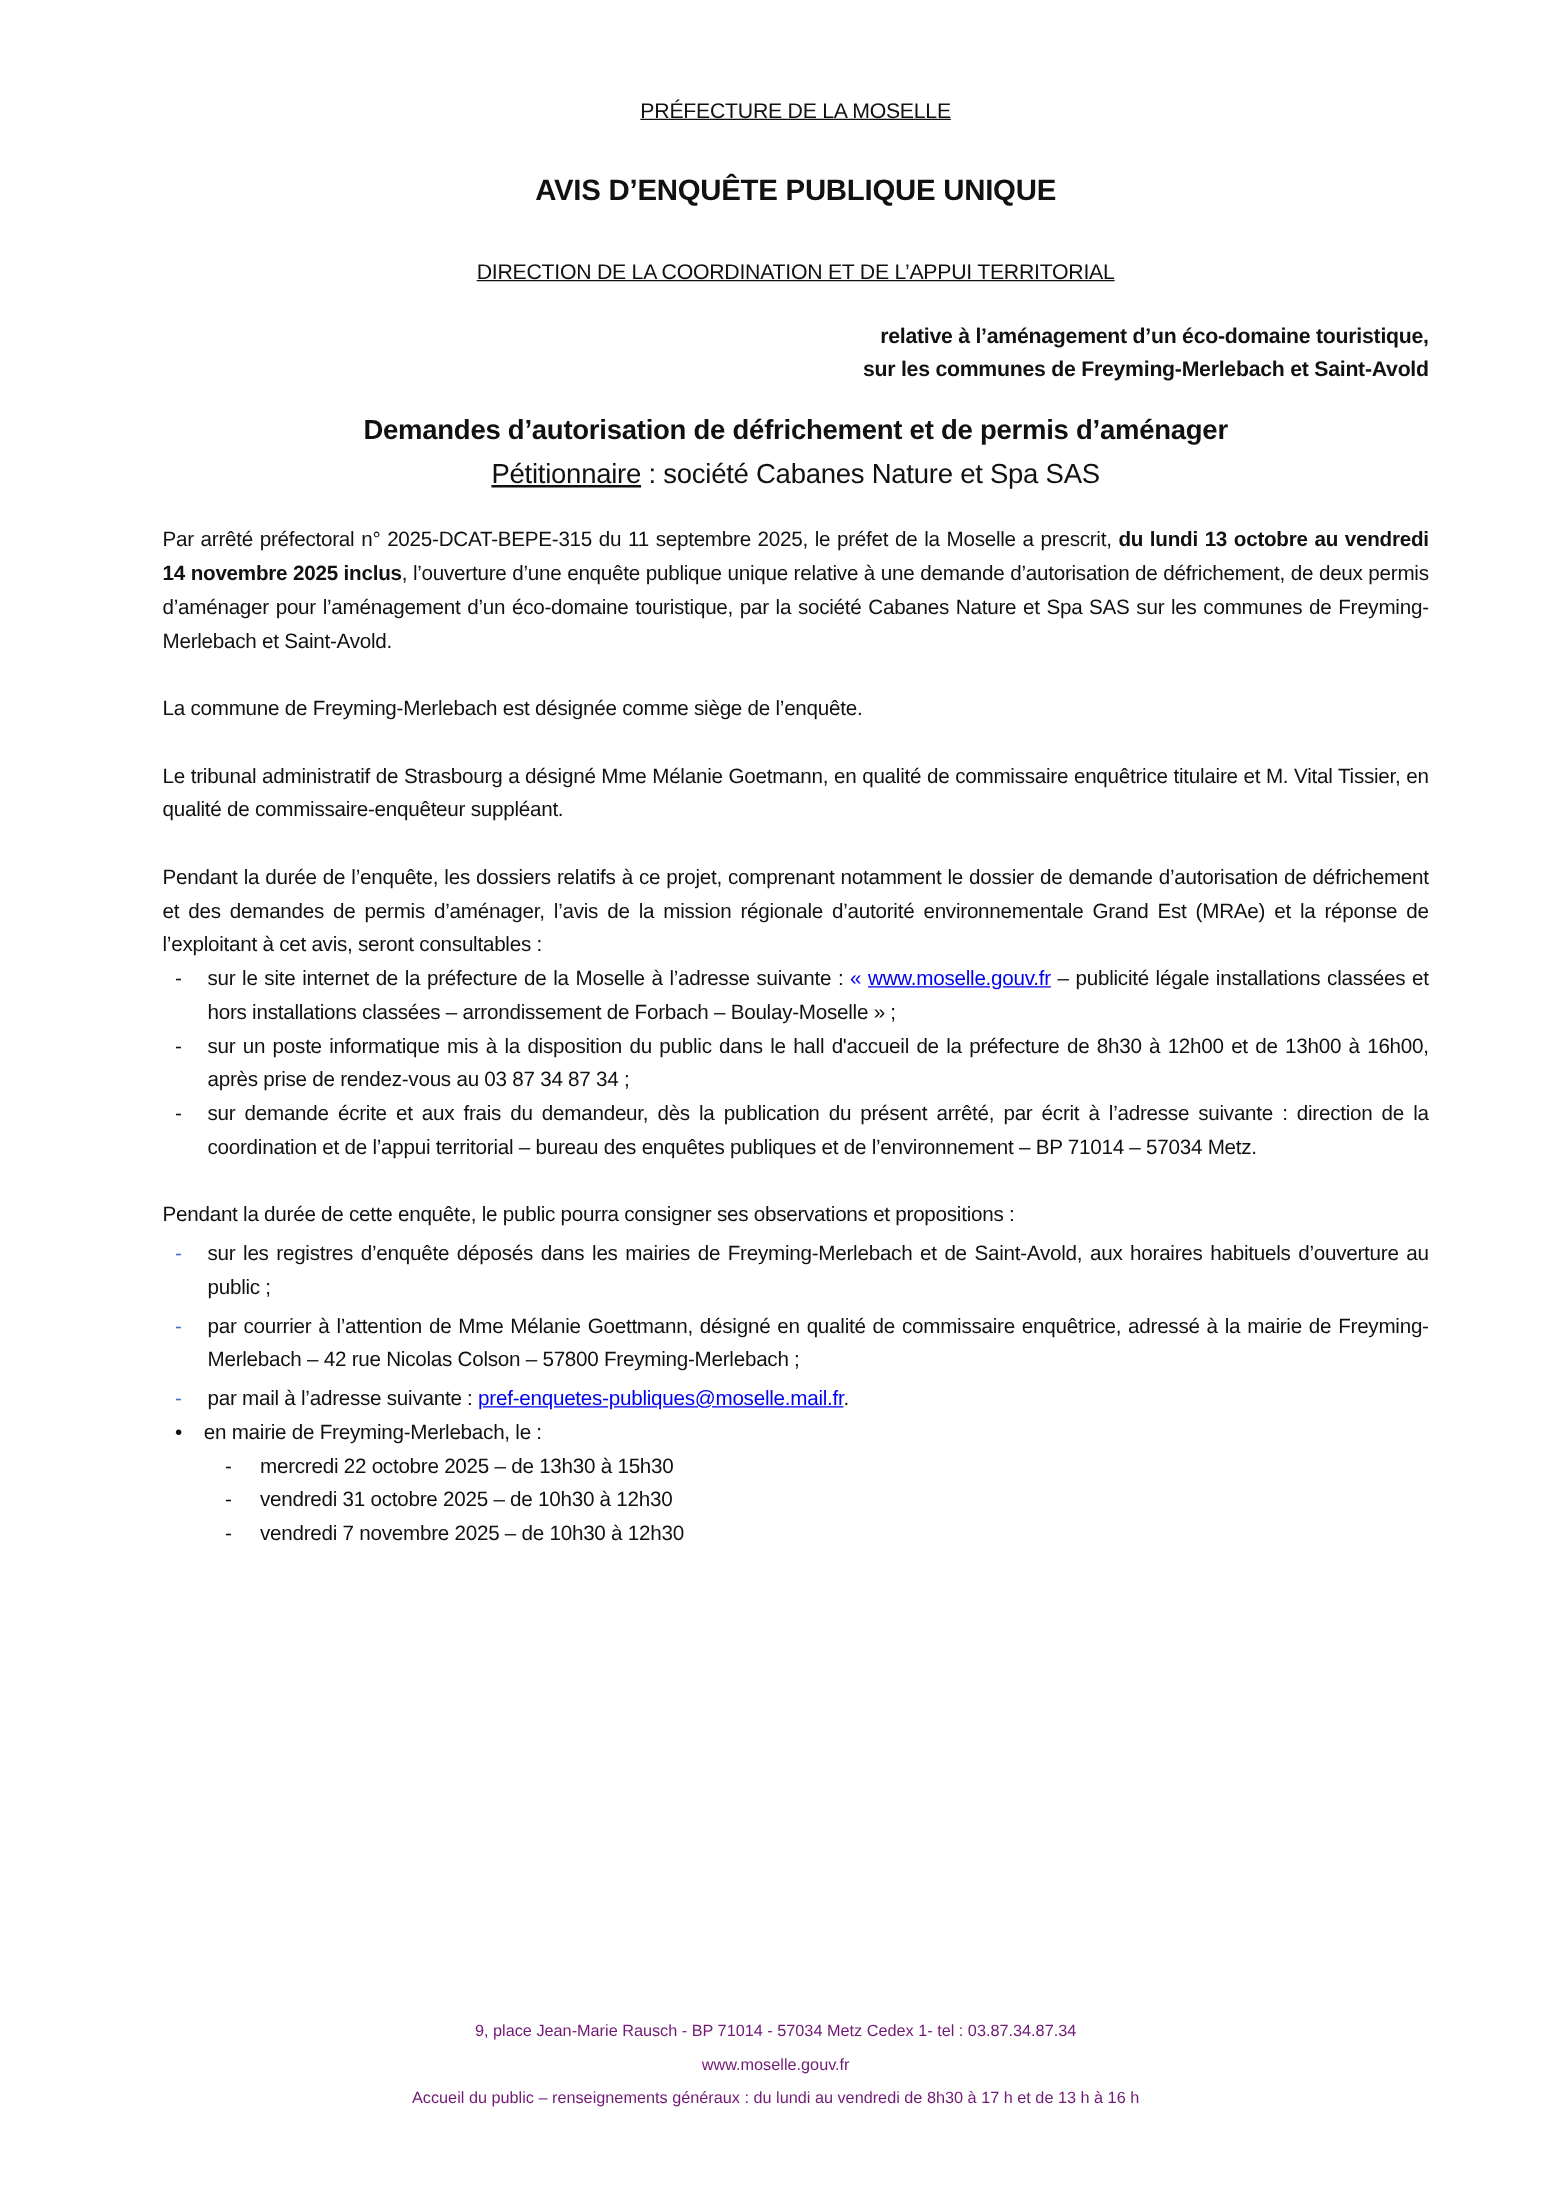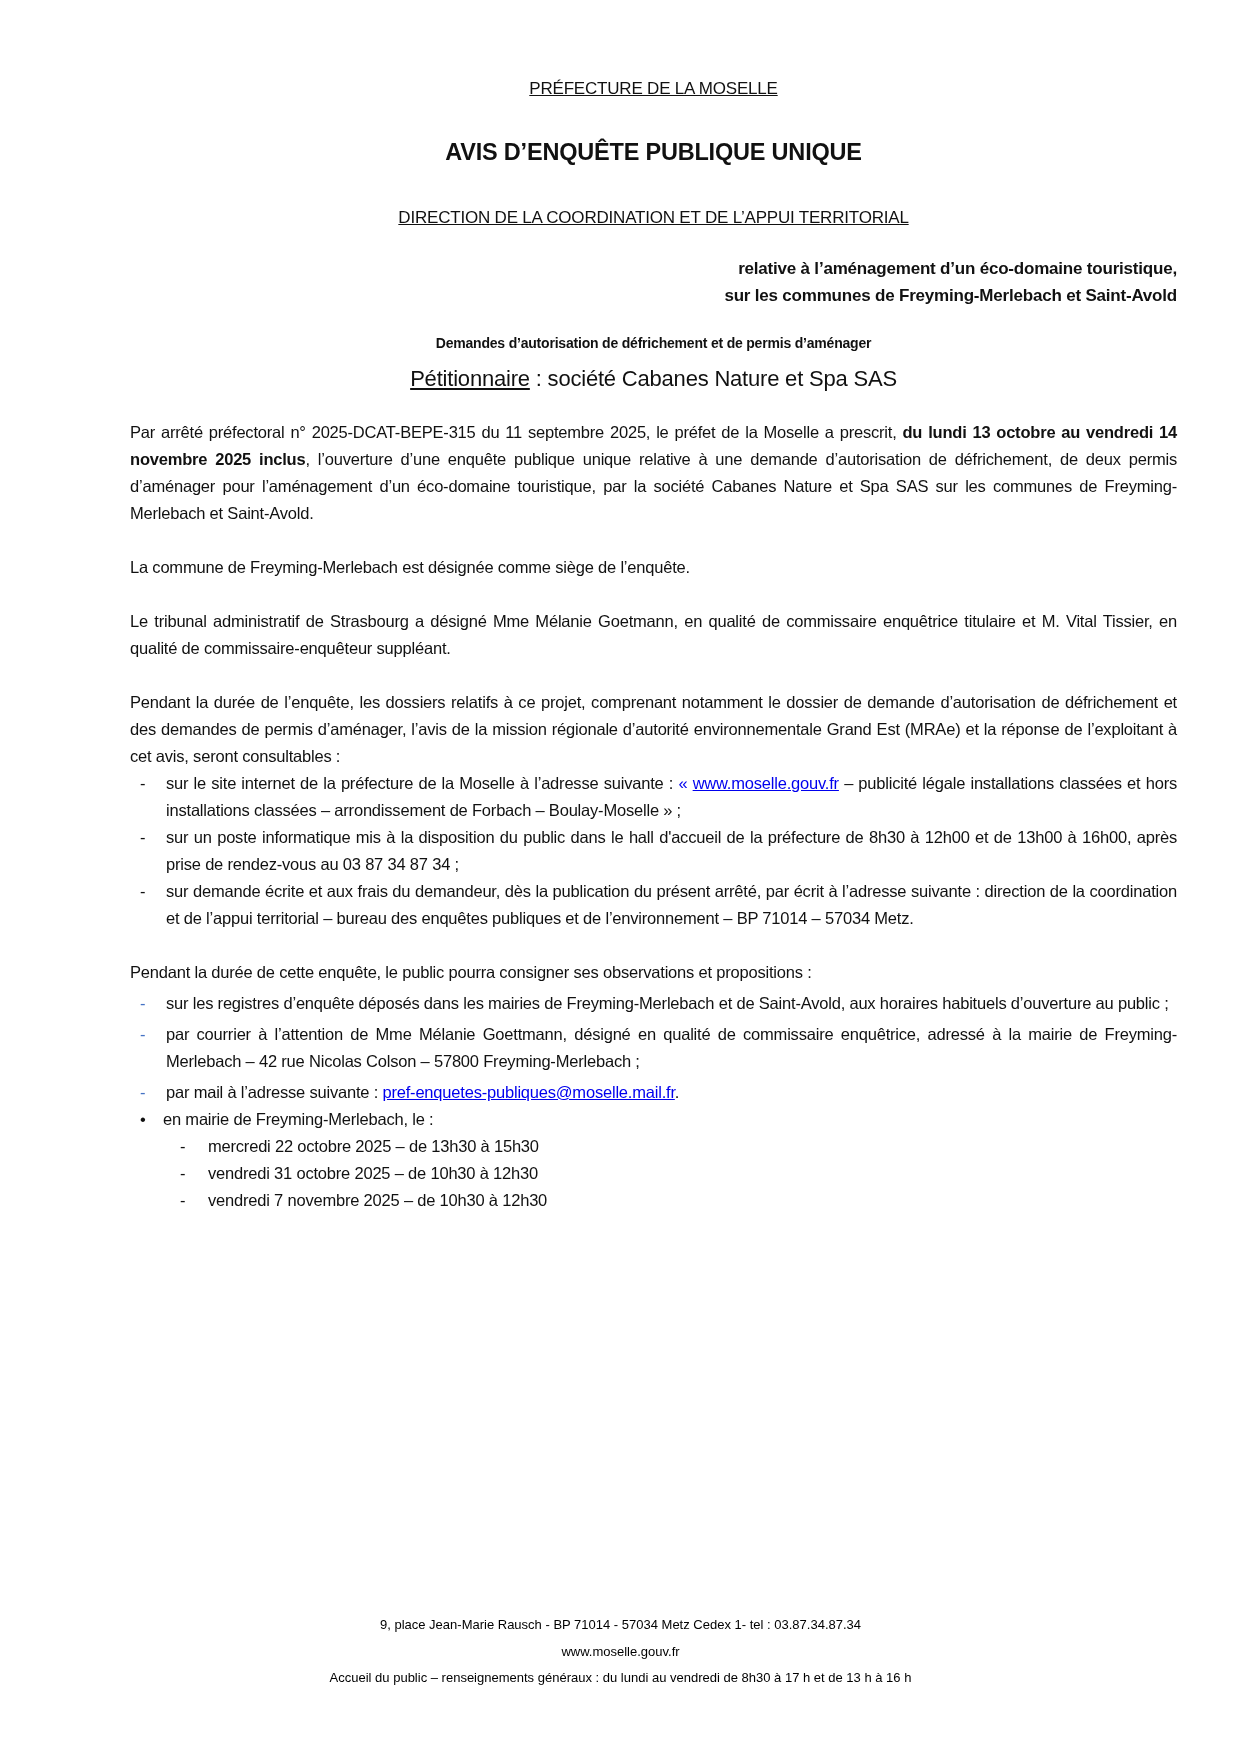--- a/index.html
+++ b/index.html
@@ -7,48 +7,48 @@
     position:relative;
     width:1241px; height:1754px;
     background:#ffffff;
     color:#111111;
     font-family:"Liberation Sans", sans-serif;
     font-size:16.5px;
     letter-spacing:-0.2px;
     overflow:hidden;
     margin:0 auto;
   }
-  .doc { padding:78px 64px 0 130px; }
+  .doc { padding:78px 98px 0 130px; }
   .center { text-align:center; }
   .u { text-decoration:underline; }
   .b { font-weight:bold; }
   p { margin:0; }
   .small-heading { font-size:17px; line-height:21px; }
   .dir-heading { margin-top:40px; }
   .main-title { font-size:23.5px; line-height:30px; font-weight:bold; margin-top:38px; }
   .subtitle { margin-top:27px; font-weight:bold; font-size:17px; line-height:27px;text-align:right; }
-  .subject { margin-top:21px; font-weight:bold; font-size:14px; line-height:27px; }
+  .subject { margin-top:21px; font-weight:bold; font-size:22px; line-height:27px; }
   .petitioner { margin-top:8px; font-weight:normal; font-size:22px; line-height:27px; }
   .para { margin-top:27px; line-height:27px; text-align:justify; }
   .li { display:flex; line-height:27px; }
   .li .txt { flex:1 1 auto; text-align:justify; }
   .m1 { flex:0 0 36px; padding-left:10px; box-sizing:border-box; }
   .mb { flex:0 0 33px; padding-left:10px; box-sizing:border-box; }
   .sub-list { margin-left:48px; }
   .m2 { flex:0 0 30px; padding-left:2px; box-sizing:border-box; }
   .blue-list .li { margin-top:4px; }
   .blue-dash { color:#4472C4; }
   a.doclink { color:#0000EE; text-decoration:underline; cursor:pointer; }
   .quote-blue { color:#0000EE; }
   .footer {
     position:absolute; left:0; right:0; top:1612px;
     text-align:center;
     font-size:13px; line-height:26.5px;
     letter-spacing:0;
-    color:#000000;
+    color:#701a75;
   }
 </style>
 </head>
 <body>
 
 <div class="page">
   <div class="doc">
 
     <p class="center u small-heading">PRÉFECTURE DE LA MOSELLE</p>
 

